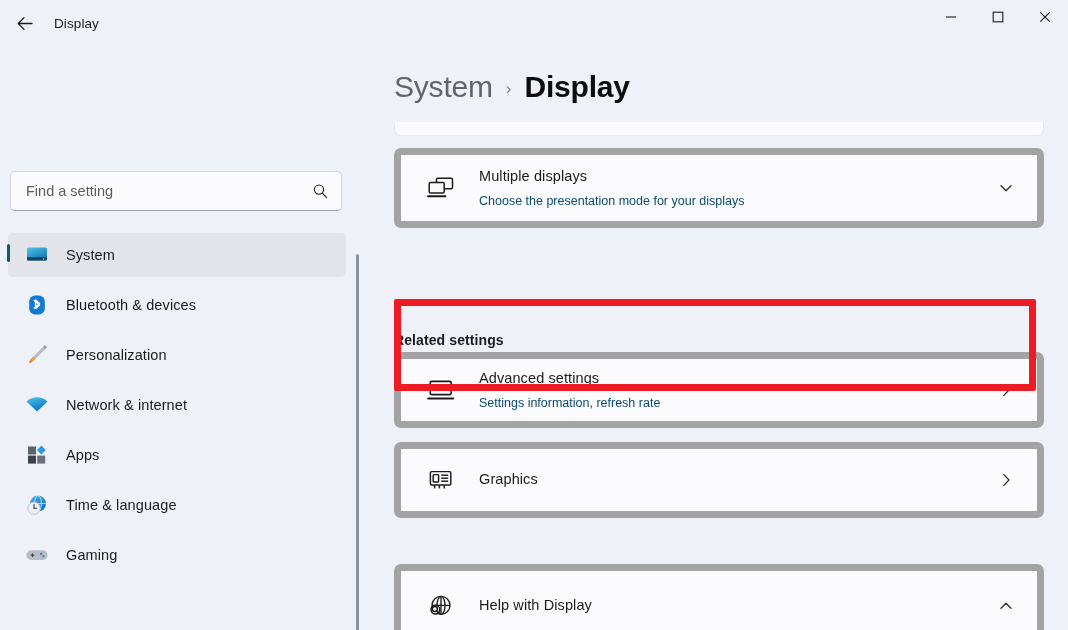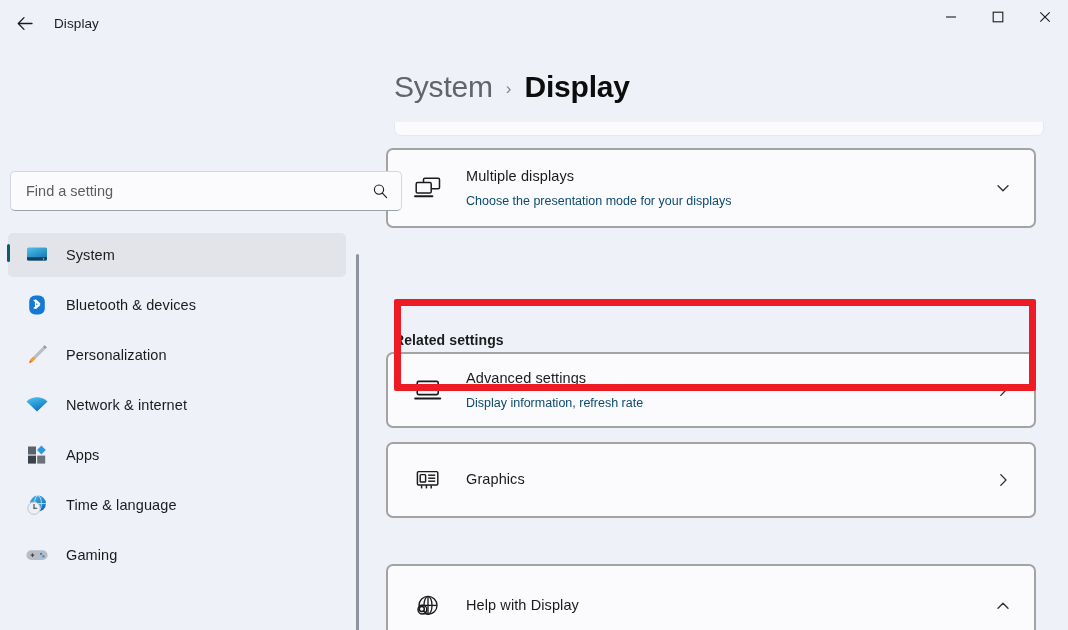--- a/index.html
+++ b/index.html
@@ -59,21 +59,21 @@
     position: absolute;
     left: 0; top: 46px;
     width: 358px;
     height: 584px;
     background: #eef1f8;
     z-index: 20;
   }
   .searchwrap {
     position: absolute;
     left: 10px; top: 125px;
-    width: 392px; height: 40px;
+    width: 332px; height: 40px;
   }
   .searchbox {
     width: 100%; height: 100%;
     background: #fbfbfd;
     border: 1px solid #d3d6de;
     border-bottom: 1.6px solid #9aa0ac;
     border-radius: 5px;
     display: flex;
     align-items: center;
     padding: 0 12px 0 15px;
@@ -185,24 +185,24 @@
 
   .scrollarea {
     position: absolute;
     left: 0; top: 76px;
     width: 710px;
     height: 508px;
   }
 
   .card {
     position: absolute;
-    left: 28px;
+    left: 36px;
     width: 650px;
     background: #fbfbfd;
-    border: 2px solid #a3a3a3;
+    border: 7px solid #a3a3a3;
     border-radius: 7px;
   }
   .card.clickable { cursor: pointer; }
 
   .card-row {
     display: flex;
     align-items: center;
     height: 100%;
     padding: 0 18px 0 22px;
   }
@@ -471,21 +471,21 @@
     <div class="card clickable" style="top:230px; height:76px;">
       <div class="card-row">
         <span class="card-icon">
           <svg width="30" height="26" viewBox="0 0 30 26" aria-hidden="true">
             <rect x="4.2" y="4.4" width="21" height="13.2" rx="1.5" fill="none" stroke="#1b1b1b" stroke-width="1.6"></rect>
             <line x1="2.2" y1="21.4" x2="27.2" y2="21.4" stroke="#1b1b1b" stroke-width="2" stroke-linecap="round"></line>
           </svg>
         </span>
         <span class="card-text">
           <span class="card-title">Advanced settings</span>
-          <span class="card-sub" style="display:block;">Display information, refresh rate</span>
+          <span class="card-sub" style="display:block;">Settings information, refresh rate</span>
         </span>
         <span class="card-chevron">
           <svg width="16" height="16" viewBox="0 0 16 16" aria-hidden="true">
             <polyline points="5.8,2.6 11,8 5.8,13.4" fill="none" stroke="#303236" stroke-width="1.35" stroke-linecap="round" stroke-linejoin="round"></polyline>
           </svg>
         </span>
       </div>
     </div>
 
     <div class="card clickable" style="top:320px; height:76px;">

